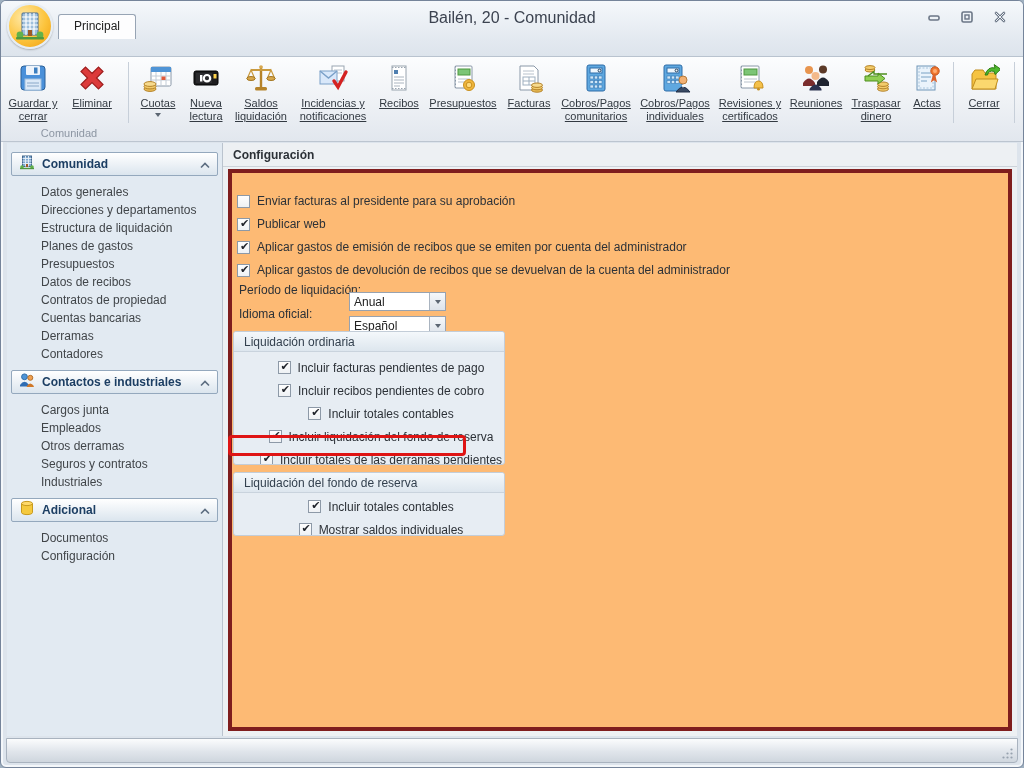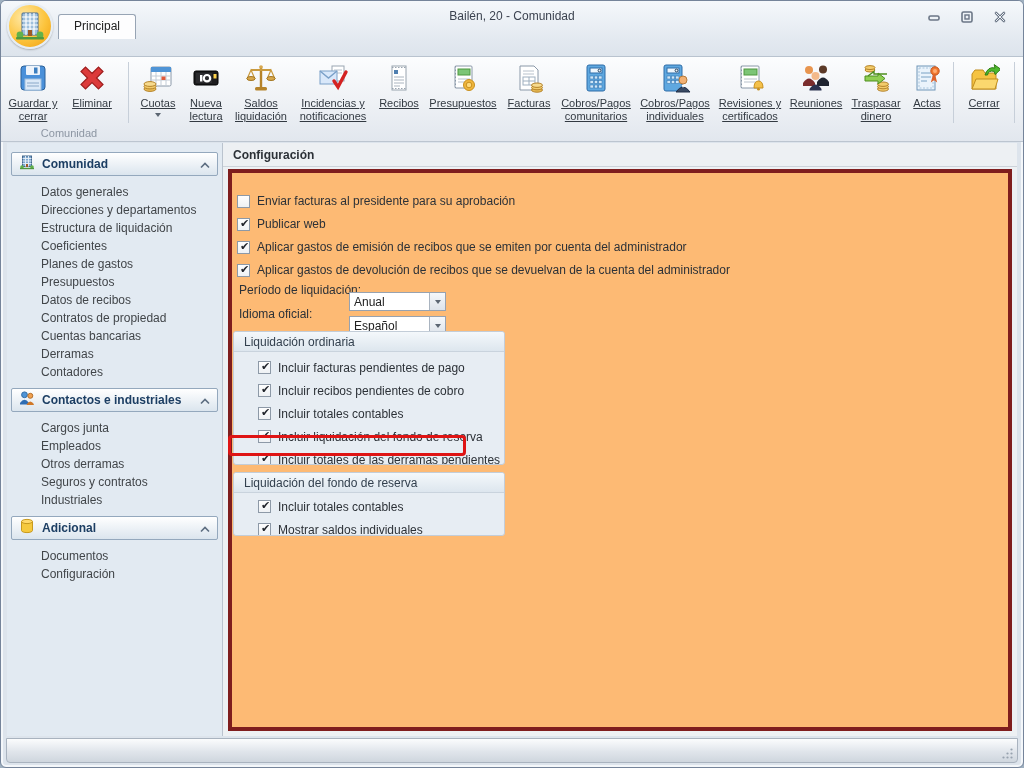--- a/index.html
+++ b/index.html
@@ -3,21 +3,21 @@
 <meta charset="utf-8">
 <style>
   * { margin:0; padding:0; box-sizing:border-box; }
   html,body { width:1024px; height:768px; font-family:"Liberation Sans","DejaVu Sans",sans-serif; background:#9fb0c0; }
   .window { position:relative; width:1024px; height:768px; background:#dde4ec; border:1px solid #75849a; border-radius:6px; overflow:hidden;
             box-shadow:inset 0 0 0 2px #f4f7fa; }
 
   
   .topbar { position:absolute; left:0; top:0; right:0; height:55px;
             background:linear-gradient(#f5f8fb,#e3e9f0 70%,#dde4ec); }
-  .title { position:absolute; left:0; right:0; top:8px; text-align:center; font-size:12px; color:#3c4350; }
+  .title { position:absolute; left:0; right:0; top:8px; text-align:center; font-size:16px; color:#3c4350; }
   .win-controls { position:absolute; right:14px; top:7px; display:flex; gap:15px; }
   .wc { width:18px; height:18px; display:flex; align-items:center; justify-content:center; cursor:default; }
 
   .appicon { position:absolute; left:6px; top:2px; width:46px; height:46px; border-radius:50%;
              background:radial-gradient(circle at 35% 30%, #ffe9a8, #fcc43d 55%, #f09d0c);
              border:2px solid #e6edf4; box-shadow:0 1px 2px rgba(0,0,0,.25); display:flex; align-items:center; justify-content:center; }
 
   .tab { position:absolute; left:57px; top:13px; height:25px; padding:4px 15px; background:#fdfdfe;
          border:1px solid #97a4b4; border-bottom:none; border-radius:3px 3px 0 0; font-size:12px; color:#222; z-index:3; }
 
@@ -53,21 +53,21 @@
   .selrow { position:absolute; left:5px; height:19px; }
   .sellbl { position:absolute; left:2px; top:3px; font-size:12px; color:#2c3137; white-space:nowrap; }
   .select { position:absolute; left:112px; top:12px; width:97px; height:19px; border:1px solid #97a2b0; background:#fff; display:flex; cursor:pointer; }
   .selval { flex:1; font-size:12px; padding:2px 0 0 4px; color:#222; }
   .selbtn { width:16px; border-left:1px solid #aab4c0; background:linear-gradient(#f6f8fa,#dde3ea); display:flex; align-items:center; justify-content:center; }
   .selbtn .caret { margin-top:0; }
 
   .groupbox { position:absolute; left:1px; width:272px; background:#e7edf3; border:1px solid #c3cdd8; border-radius:3px; overflow:hidden; }
   .grouphdr { height:20px; line-height:20px; padding-left:10px; font-size:12px; color:#33404e;
               background:linear-gradient(#f4f8fb,#dde6ee); border-bottom:1px solid #c9d3dd; }
-  .gchk { position:relative; display:flex; align-items:center; gap:7px; height:23px; padding-left:24px; cursor:pointer; }
+  .gchk { position:relative; display:flex; align-items:center; gap:7px; height:23px; padding-left:24px; cursor:pointer;justify-content:center; }
 
   .red-annotation { position:absolute; left:227px; top:434px; width:238px; height:21px; border:3px solid #df1414; border-radius:4px; z-index:20; pointer-events:none; }
 
   
   .statusbar { position:absolute; left:5px; right:5px; bottom:4px; height:25px; border:1px solid #a9b3bf; border-radius:0 0 4px 4px;
                background:linear-gradient(#fbfcfd,#e0e5eb 55%,#cfd6de); }
   .grip { position:absolute; right:3px; bottom:3px; width:13px; height:13px; cursor:nwse-resize; }
 </style>
 </head>
 <body>
@@ -415,21 +415,20 @@
             </svg>
         </span>
         <span class="sb-title">Comunidad</span>
         <span><svg width="10" height="7">
               <path d="M1 5.5 L5 1.5 L9 5.5" fill="none" stroke="#5c6d80" stroke-width="1.6"></path>
             </svg></span>
       </div>
       <div class="sb-item">Datos generales</div>
       <div class="sb-item">Direcciones y departamentos</div>
       <div class="sb-item">Estructura de liquidación</div>
-      <div class="sb-item">Coeficientes</div>
       <div class="sb-item">Planes de gastos</div>
       <div class="sb-item">Presupuestos</div>
       <div class="sb-item">Datos de recibos</div>
       <div class="sb-item">Contratos de propiedad</div>
       <div class="sb-item">Cuentas bancarias</div>
       <div class="sb-item">Derramas</div>
       <div class="sb-item">Contadores</div>
 
       <div class="sb-header">
         <span>

